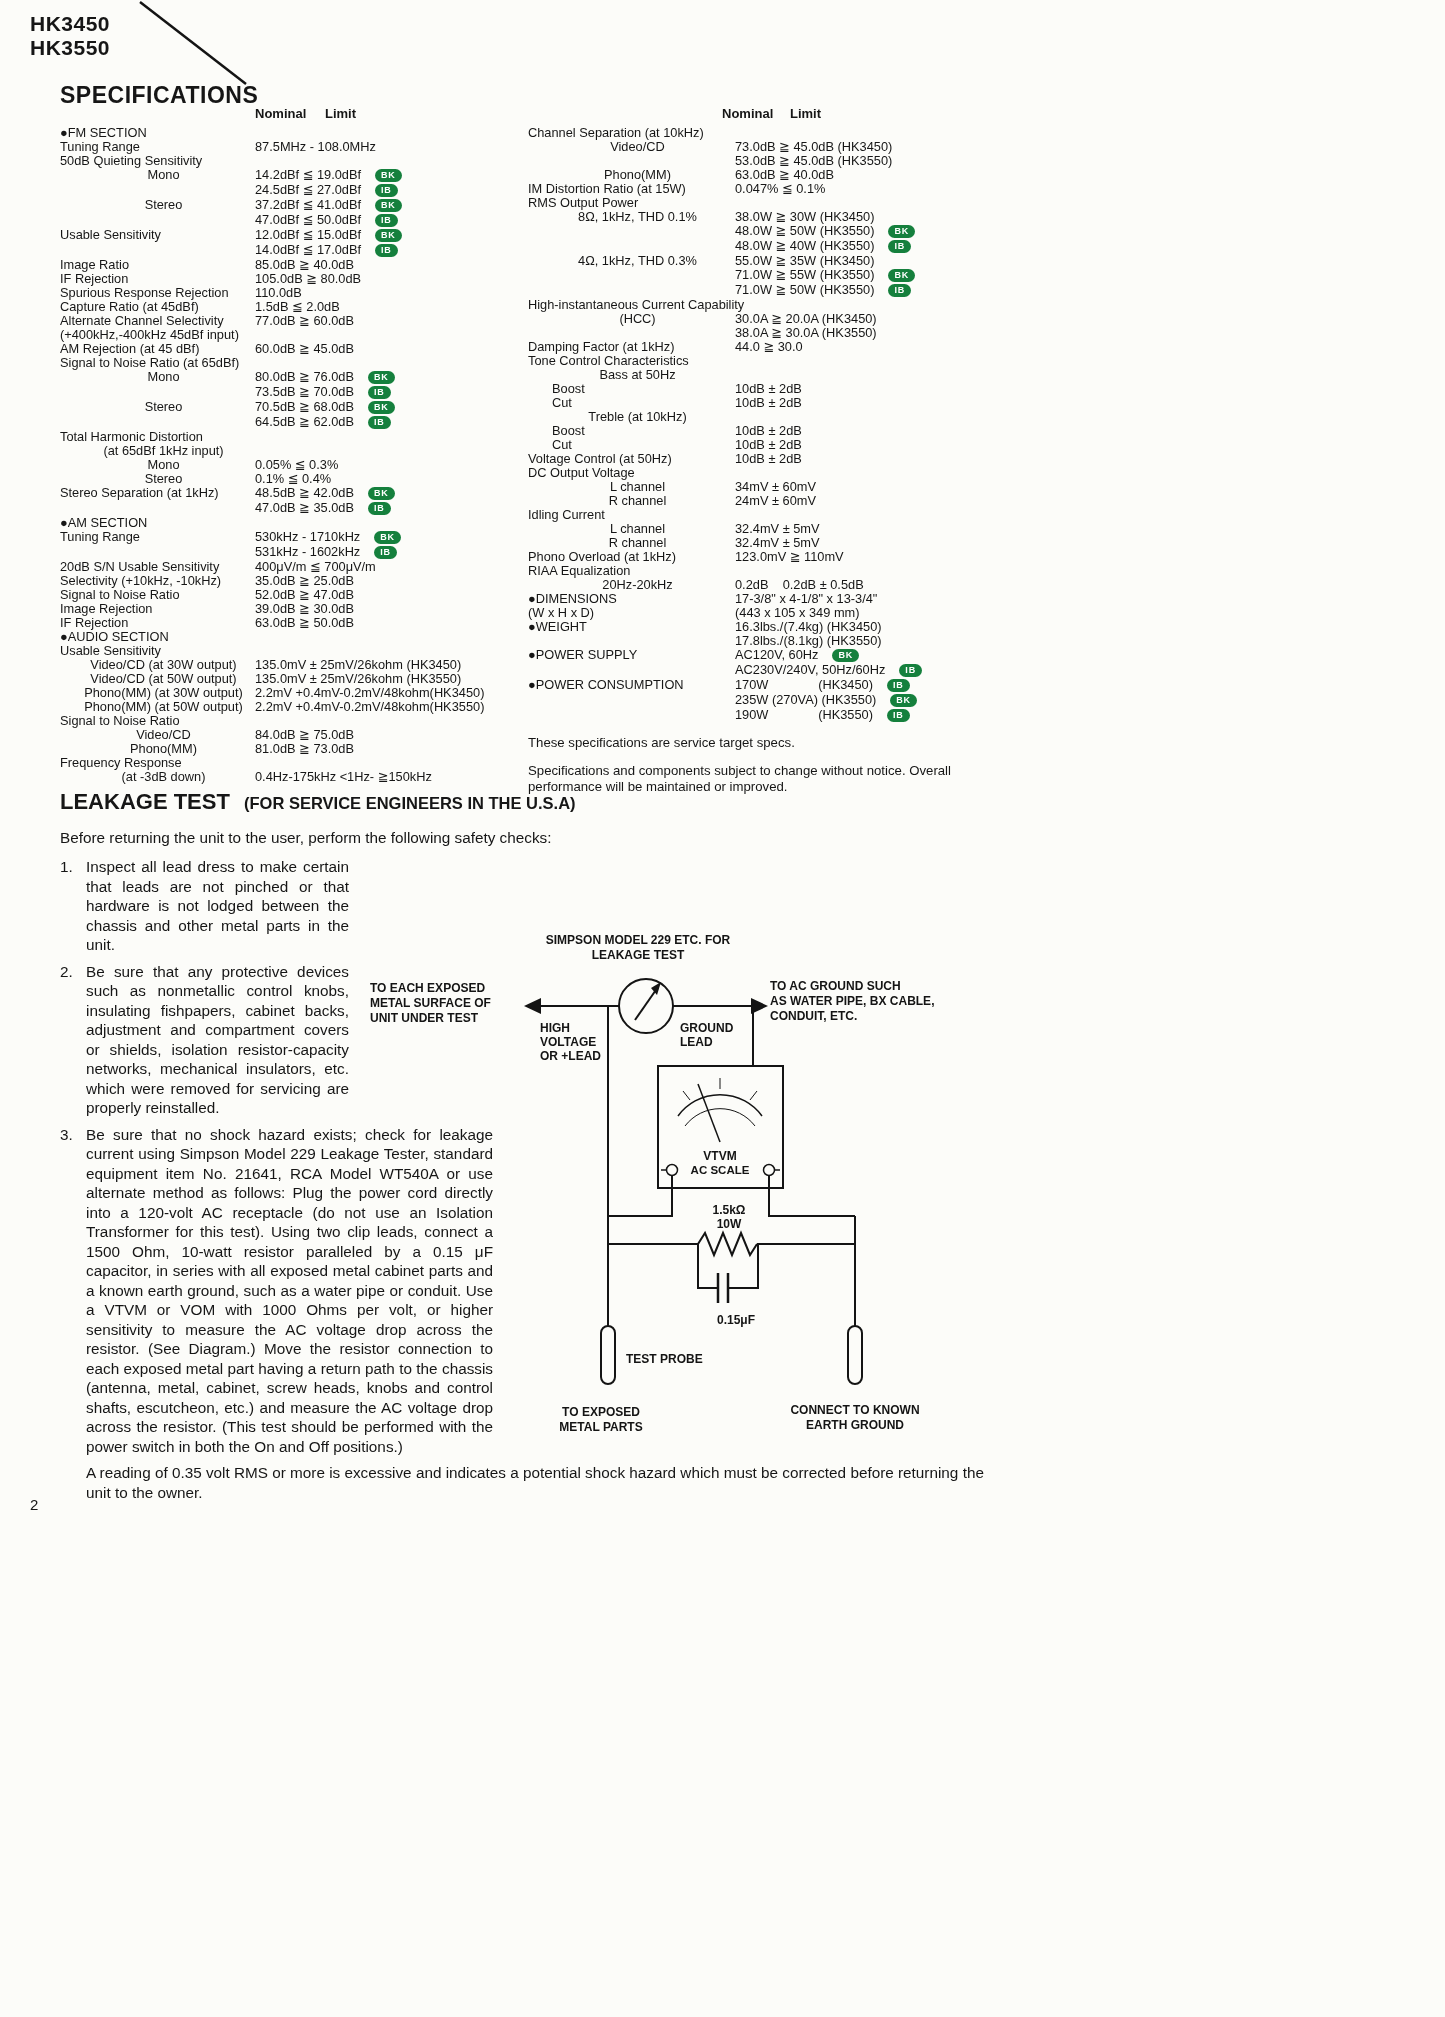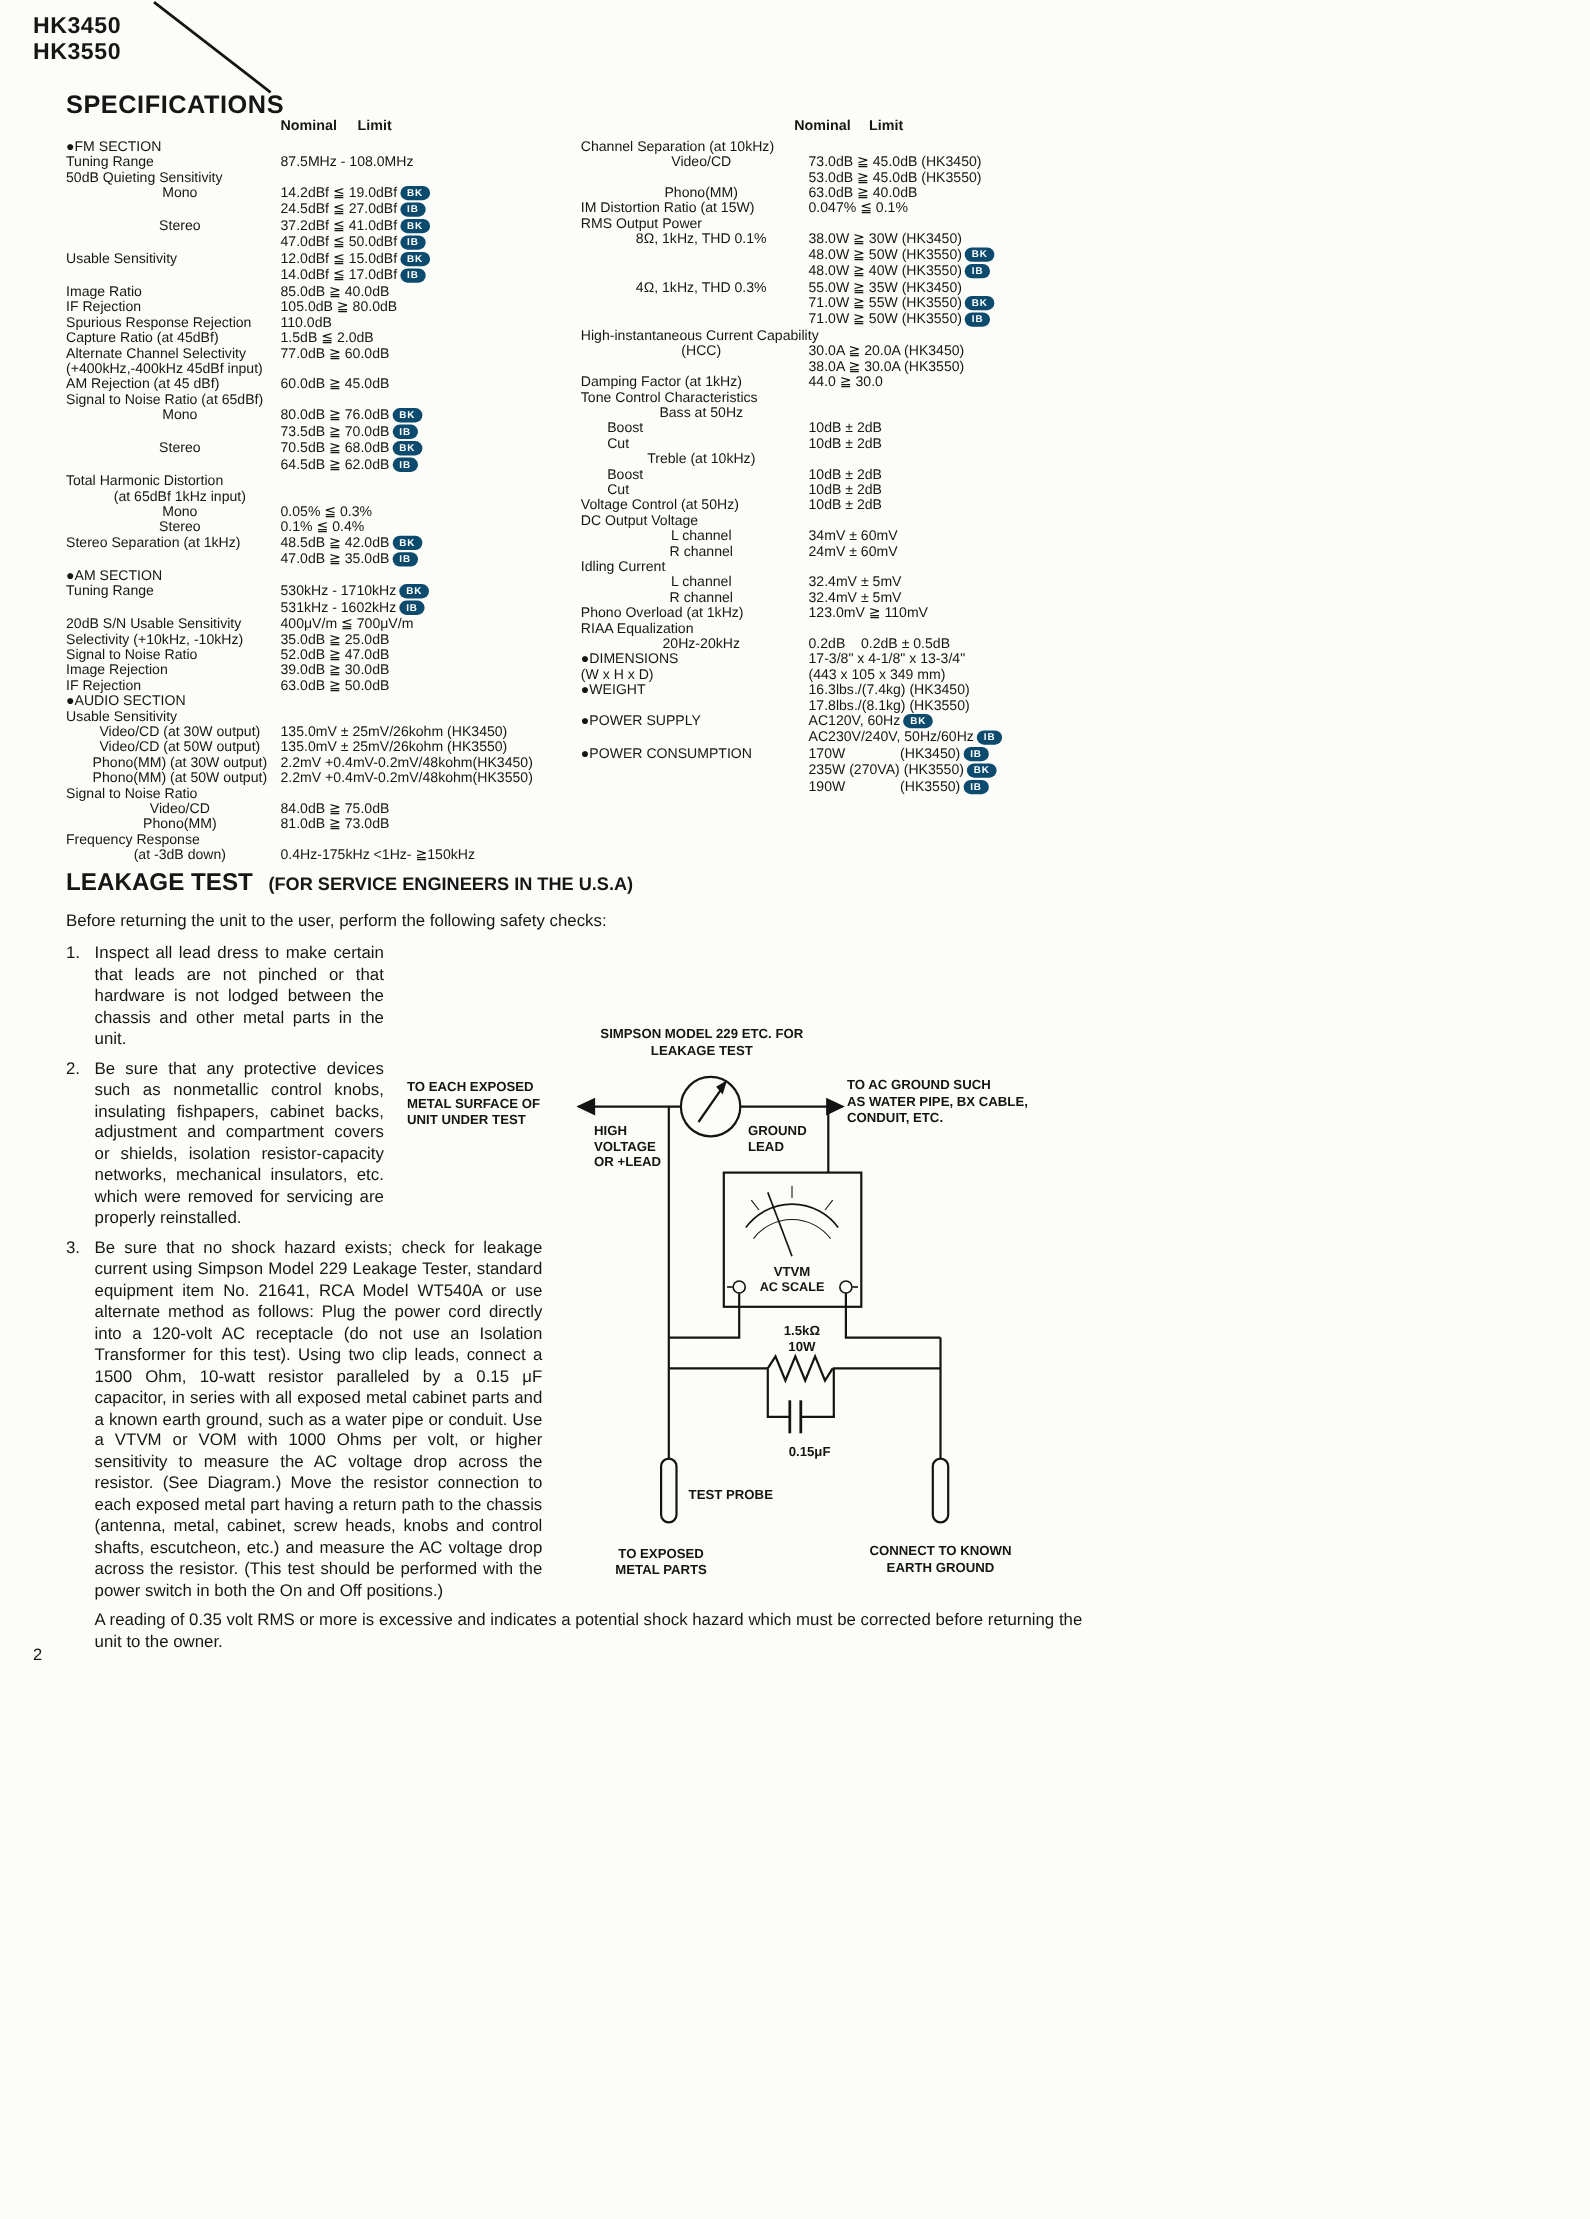--- a/index.html
+++ b/index.html
@@ -24,23 +24,23 @@
   .right .nominal-h { position:absolute; left:194px; }
   .right .limit-h   { position:absolute; left:262px; }
   .spec-row { display:flex; align-items:baseline; line-height:14px; min-height:14px; }
   .spec-label { flex:0 0 195px; white-space:pre; }
   .right .spec-label { flex:0 0 207px; }
   .spec-label.b { font-weight:normal; }
   .spec-label.ind1 { padding-left:12px;text-align:center; }
   .spec-label.ind2 { padding-left:24px; }
   .spec-value { white-space:pre; }
   .badge {
-    display:inline-block; background:#0c4a6e; color:#fff; font-weight:bold;
+    display:inline-block; background:#15803d; color:#fff; font-weight:bold;
     font-size:9px; line-height:11px; padding:1px 6px; border-radius:8px;
-    margin-left:3px; letter-spacing:0.8px; transform:translateY(-1px);
+    margin-left:14px; letter-spacing:0.8px; transform:translateY(-1px);
   }
   .notes { margin-top:12px; font-size:13.2px; line-height:16px; width:430px; }
   .notes .n1 { margin-bottom:12px; }
   
   .leakage-title { position:absolute; left:60px; top:789px; font-size:22px; font-weight:bold; }
   .leakage-title .suffix { font-size:16.5px; margin-left:8px; }
   .leakage-intro { position:absolute; left:60px; top:829px; font-size:15.3px; }
   .leakage-body { position:absolute; left:60px; top:857px; width:945px; font-size:15.3px; line-height:19.5px; }
   .lk-item { display:flex; margin-bottom:7px; }
   .lk-num { flex:0 0 26px; }
@@ -452,20 +452,24 @@
         <span class="spec-label"></span>
         <span class="spec-value">235W (270VA) (HK3550)</span>
         <span class="badge">BK</span>
       </div>
       <div class="spec-row">
         <span class="spec-label"></span>
         <span class="spec-value">190W              (HK3550)</span>
         <span class="badge">IB</span>
       </div>
     </div>
+  <div class="notes">
+    <div class="n1">These specifications are service target specs.</div>
+    <div class="n2">Specifications and components subject to change without notice. Overall performance will be maintained or improved.</div>
+  </div>
 </section>
 
 <div class="leakage-title">
   <span>LEAKAGE TEST</span>
   <span class="suffix">(FOR SERVICE ENGINEERS IN THE U.S.A)</span>
 </div>
 <p class="leakage-intro">Before returning the unit to the user, perform the following safety checks:</p>
 
 <div class="leakage-body">
   <div id="leakage-items">

